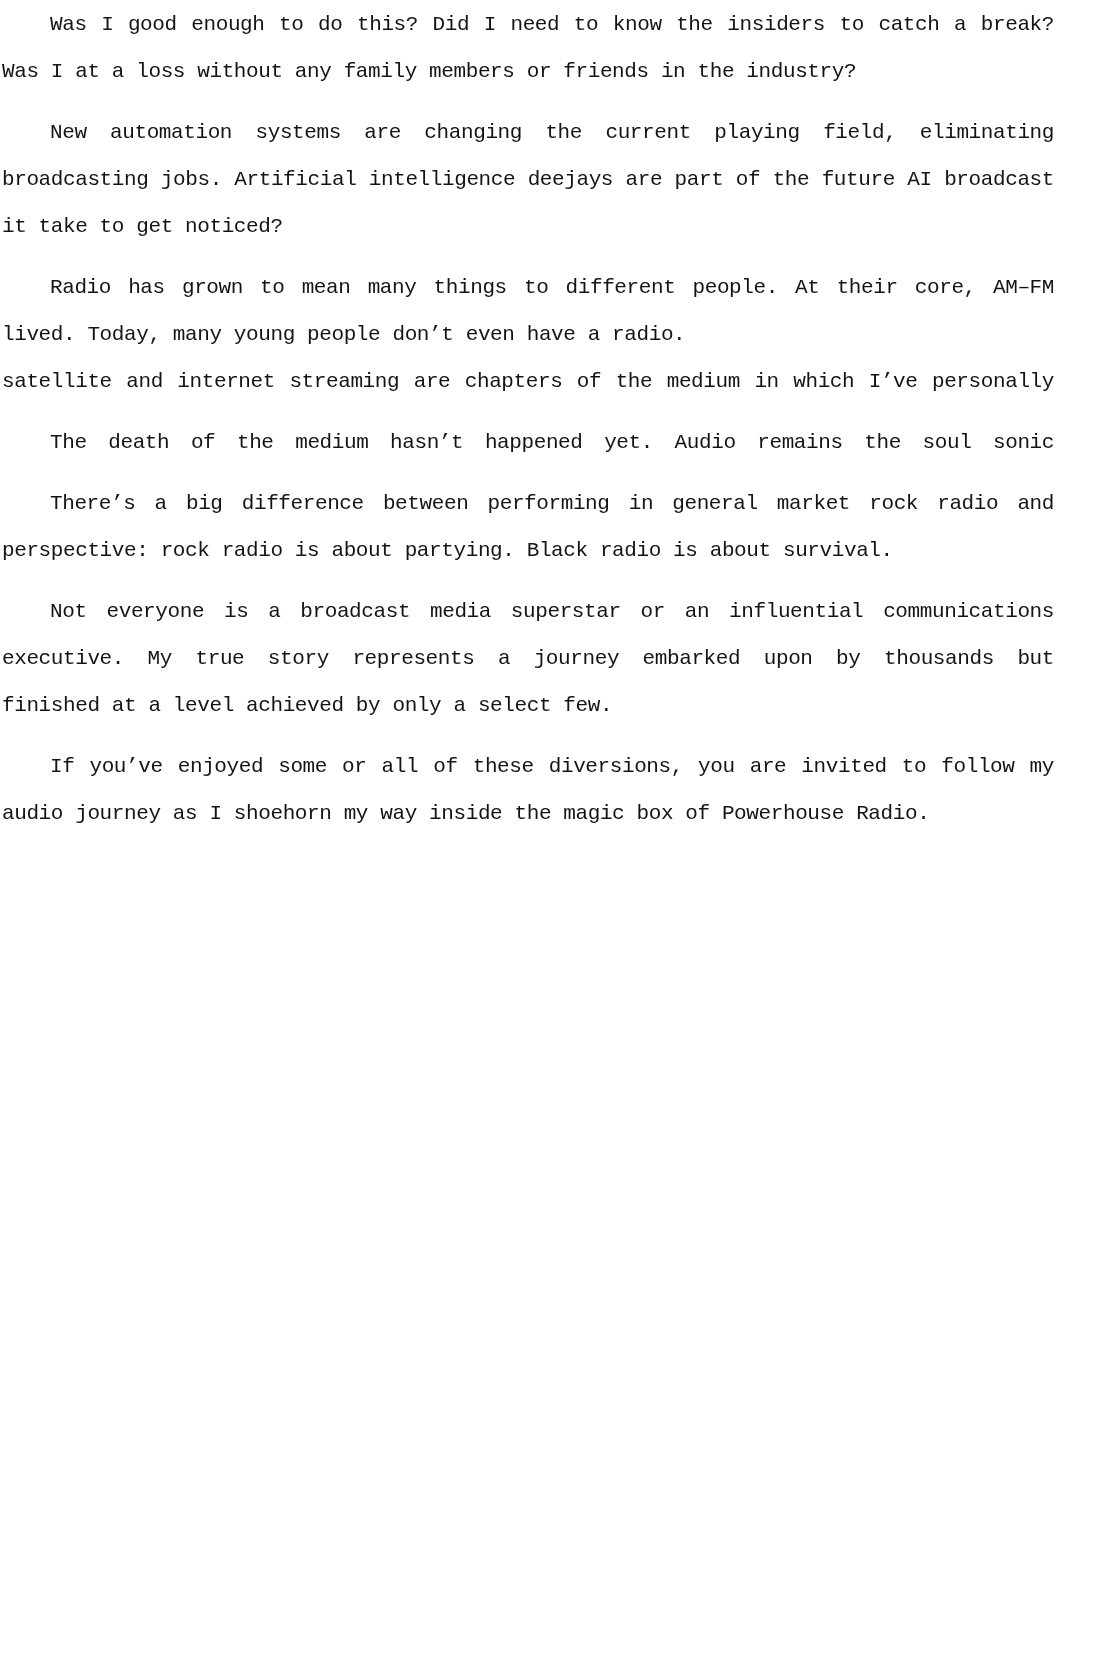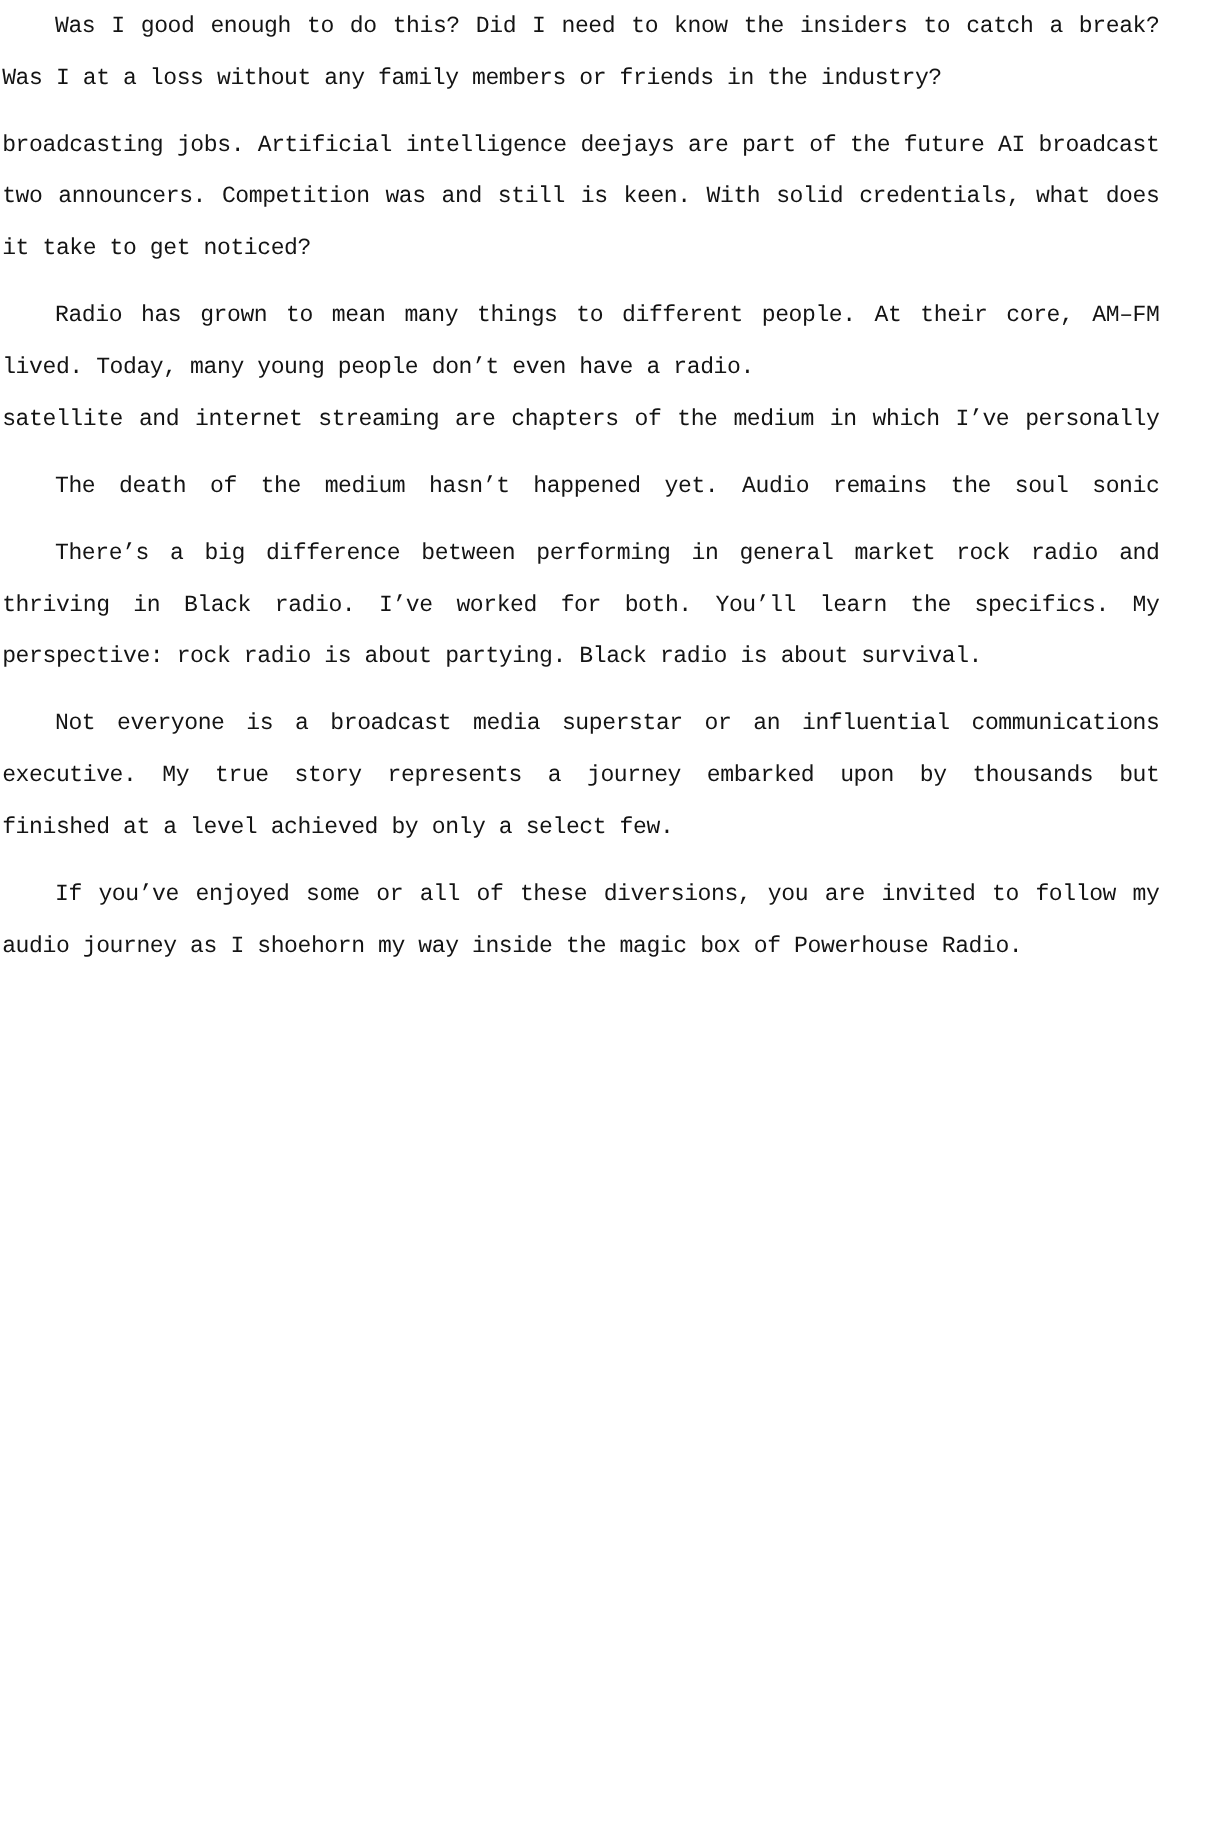--- a/index.html
+++ b/index.html
@@ -45,35 +45,34 @@
 </style>
 </head>
 <body>
 
 <div class="page" style="background: rgb(255, 255, 255); color: rgb(20, 20, 20);">
     <div class="paragraph">
       <div class="line first">Was I good enough to do this? Did I need to know the insiders to catch a break?</div>
       <div class="line last">Was I at a loss without any family members or friends in the industry?</div>
     </div>
     <div class="paragraph">
+      <div class="line first">New automation systems are changing the current playing field, eliminating</div>
       <div class="line">broadcasting jobs. Artificial intelligence deejays are part of the future AI broadcast</div>
-      <div class="line">two announcers. Competition was and still is keen. With solid credentials, what does</div>
       <div class="line last">it take to get noticed?</div>
     </div>
     <div class="paragraph">
       <div class="line first">Radio has grown to mean many things to different people. At their core, AM–FM</div>
       <div class="line last">lived. Today, many young people don’t even have a radio.</div>
       <div class="line">satellite and internet streaming are chapters of the medium in which I’ve personally</div>
     </div>
     <div class="paragraph">
       <div class="line first">The death of the medium hasn’t happened yet. Audio remains the soul sonic</div>
     </div>
     <div class="paragraph">
       <div class="line first">There’s a big difference between performing in general market rock radio and</div>
-      <div class="line">thriving in Black radio. I’ve worked for both. You’ll learn the specifics. My</div>
       <div class="line last">perspective: rock radio is about partying. Black radio is about survival.</div>
     </div>
     <div class="paragraph">
       <div class="line first">Not everyone is a broadcast media superstar or an influential communications</div>
       <div class="line">executive. My true story represents a journey embarked upon by thousands but</div>
       <div class="line last">finished at a level achieved by only a select few.</div>
     </div>
     <div class="paragraph">
       <div class="line first">If you’ve enjoyed some or all of these diversions, you are invited to follow my</div>
       <div class="line last">audio journey as I shoehorn my way inside the magic box of Powerhouse Radio.</div>

